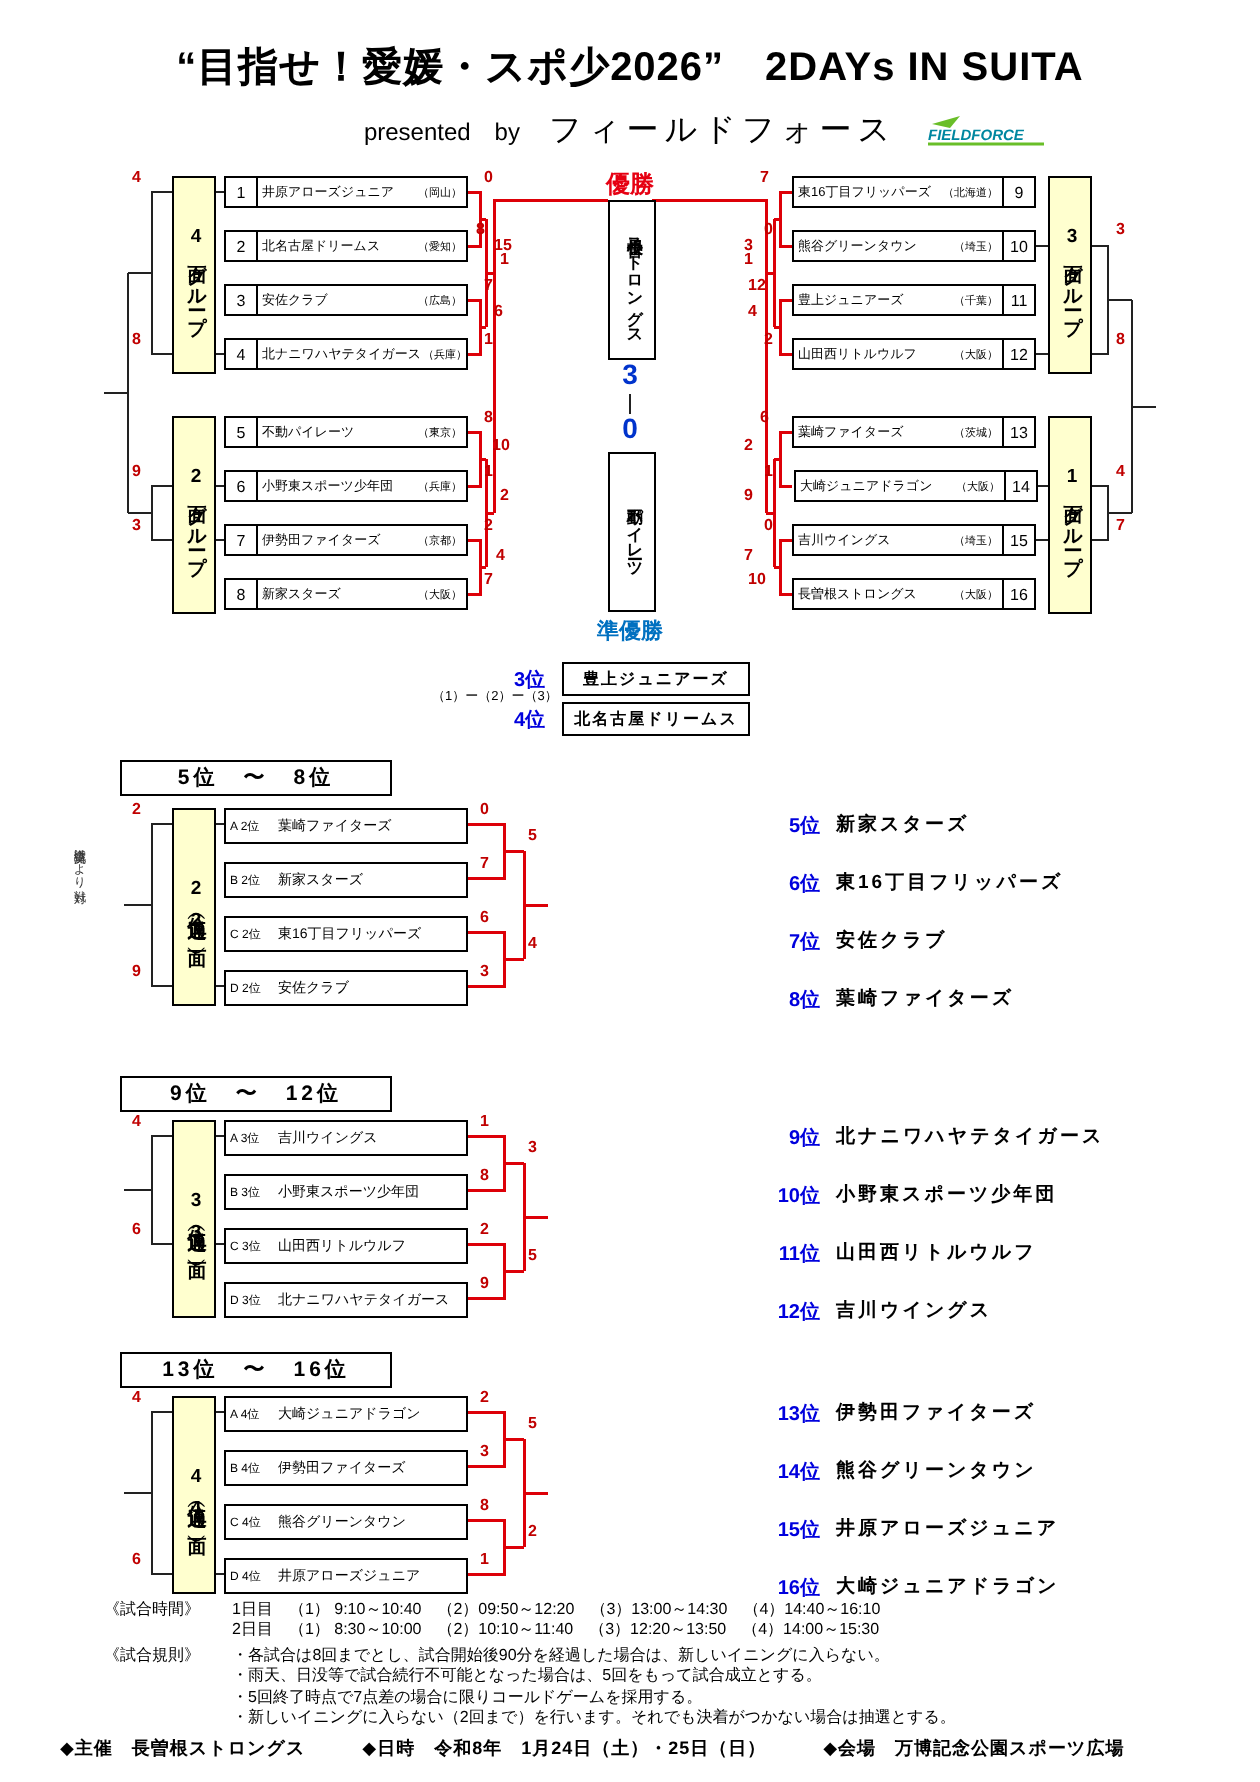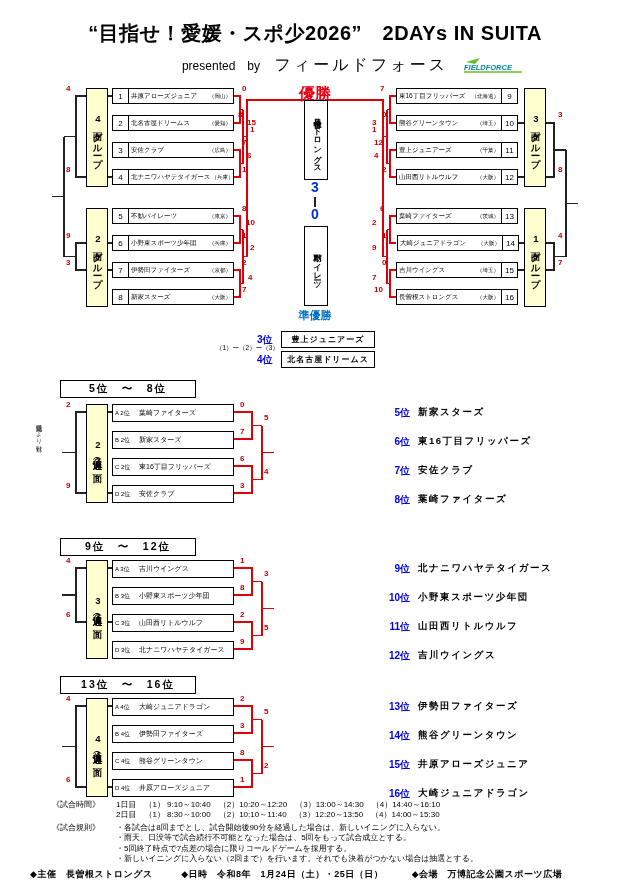--- a/index.html
+++ b/index.html
@@ -14,21 +14,21 @@
   .logo{left:464px;top:58px;z-index:2}
   .vlabel{width:20px;border:1px solid #000;background:#ffffcf;writing-mode:vertical-rl;text-orientation:upright;
           font-size:9.5px;font-weight:700;display:flex;align-items:center;justify-content:center;z-index:2;letter-spacing:1px}
   .trow{display:flex;height:16px;width:122px;z-index:2}
   .trow .seed{width:15px;border:1px solid #000;background:#fff;font-size:8px;display:flex;align-items:center;justify-content:center;flex:none}
   .trow .tbox{flex:1;border:1px solid #000;border-left:none;background:#fff;display:flex;align-items:center;justify-content:space-between;padding:0 2px;min-width:0;overflow:hidden}
   .trow.rt{flex-direction:row-reverse}
   .trow.rt .tbox{border-left:1px solid #000;border-right:none}
   .nm{font-size:6.5px;white-space:nowrap}
   .pf{font-size:5.5px;white-space:nowrap;margin-left:1px}
-  .champ-label{left:293px;top:84px;width:44px;text-align:center;color:#e60012;font-weight:700;font-size:16px;z-index:2}
+  .champ-label{left:293px;top:84px;width:44px;text-align:center;color:#e60012;font-weight:700;font-size:12px;z-index:2}
   .vteam{left:304px;width:22px;height:78px;border:1.2px solid #000;background:#fff;writing-mode:vertical-rl;text-orientation:upright;
          display:flex;align-items:center;justify-content:center;font-size:8px;font-weight:700;z-index:2}
   .fscore{left:298px;width:34px;text-align:center;color:#0033cc;font-weight:700;font-size:14px;z-index:2}
   .runner-label{left:293px;top:308px;width:44px;text-align:center;color:#0070c0;font-weight:700;font-size:11px;z-index:2}
   .place-rank{color:#0000dd;font-weight:700;font-size:10px;z-index:2}
   .place-box{left:281px;width:92px;height:15px;border:1px solid #000;background:#fff;display:flex;align-items:center;justify-content:center;
              font-size:8px;font-weight:700;z-index:2;letter-spacing:1px}
   .bracket-note{left:216px;top:344px;font-size:6.5px;z-index:2}
   .sec-h{left:60px;width:134px;height:16px;border:1.5px solid #000;background:#fff;display:flex;align-items:center;justify-content:center;
          font-weight:700;font-size:10.5px;z-index:2;letter-spacing:2px}
@@ -316,21 +316,21 @@
   <div class="abs res-name" style="left:418px;top:729px">熊谷グリーンタウン</div>
   <div class="abs res-rank" style="left:376px;top:758px">15位</div>
   <div class="abs res-name" style="left:418px;top:758px">井原アローズジュニア</div>
   <div class="abs res-rank" style="left:376px;top:787px">16位</div>
   <div class="abs res-name" style="left:418px;top:787px">大崎ジュニアドラゴン</div>
 
   <div class="abs info">
     <div class="irow">
       <div class="ilabel">《試合時間》</div>
       <div class="ibody">
-        <div>1日目　（1） 9:10～10:40　（2）10:20～12:20　（3）13:00～14:30　（4）14:40～16:10</div>
+        <div>1日目　（1） 9:10～10:40　（2）09:50～12:20　（3）13:00～14:30　（4）14:40～16:10</div>
         <div>2日目　（1） 8:30～10:00　（2）10:10～11:40　（3）12:20～13:50　（4）14:00～15:30</div>
       </div>
     </div>
     <div class="irow">
       <div class="ilabel">《試合規則》</div>
       <div class="ibody">
         <div>・各試合は8回までとし、試合開始後90分を経過した場合は、新しいイニングに入らない。</div>
         <div>・雨天、日没等で試合続行不可能となった場合は、5回をもって試合成立とする。</div>
         <div>・5回終了時点で7点差の場合に限りコールドゲームを採用する。</div>
         <div>・新しいイニングに入らない（2回まで）を行います。それでも決着がつかない場合は抽選とする。</div>

